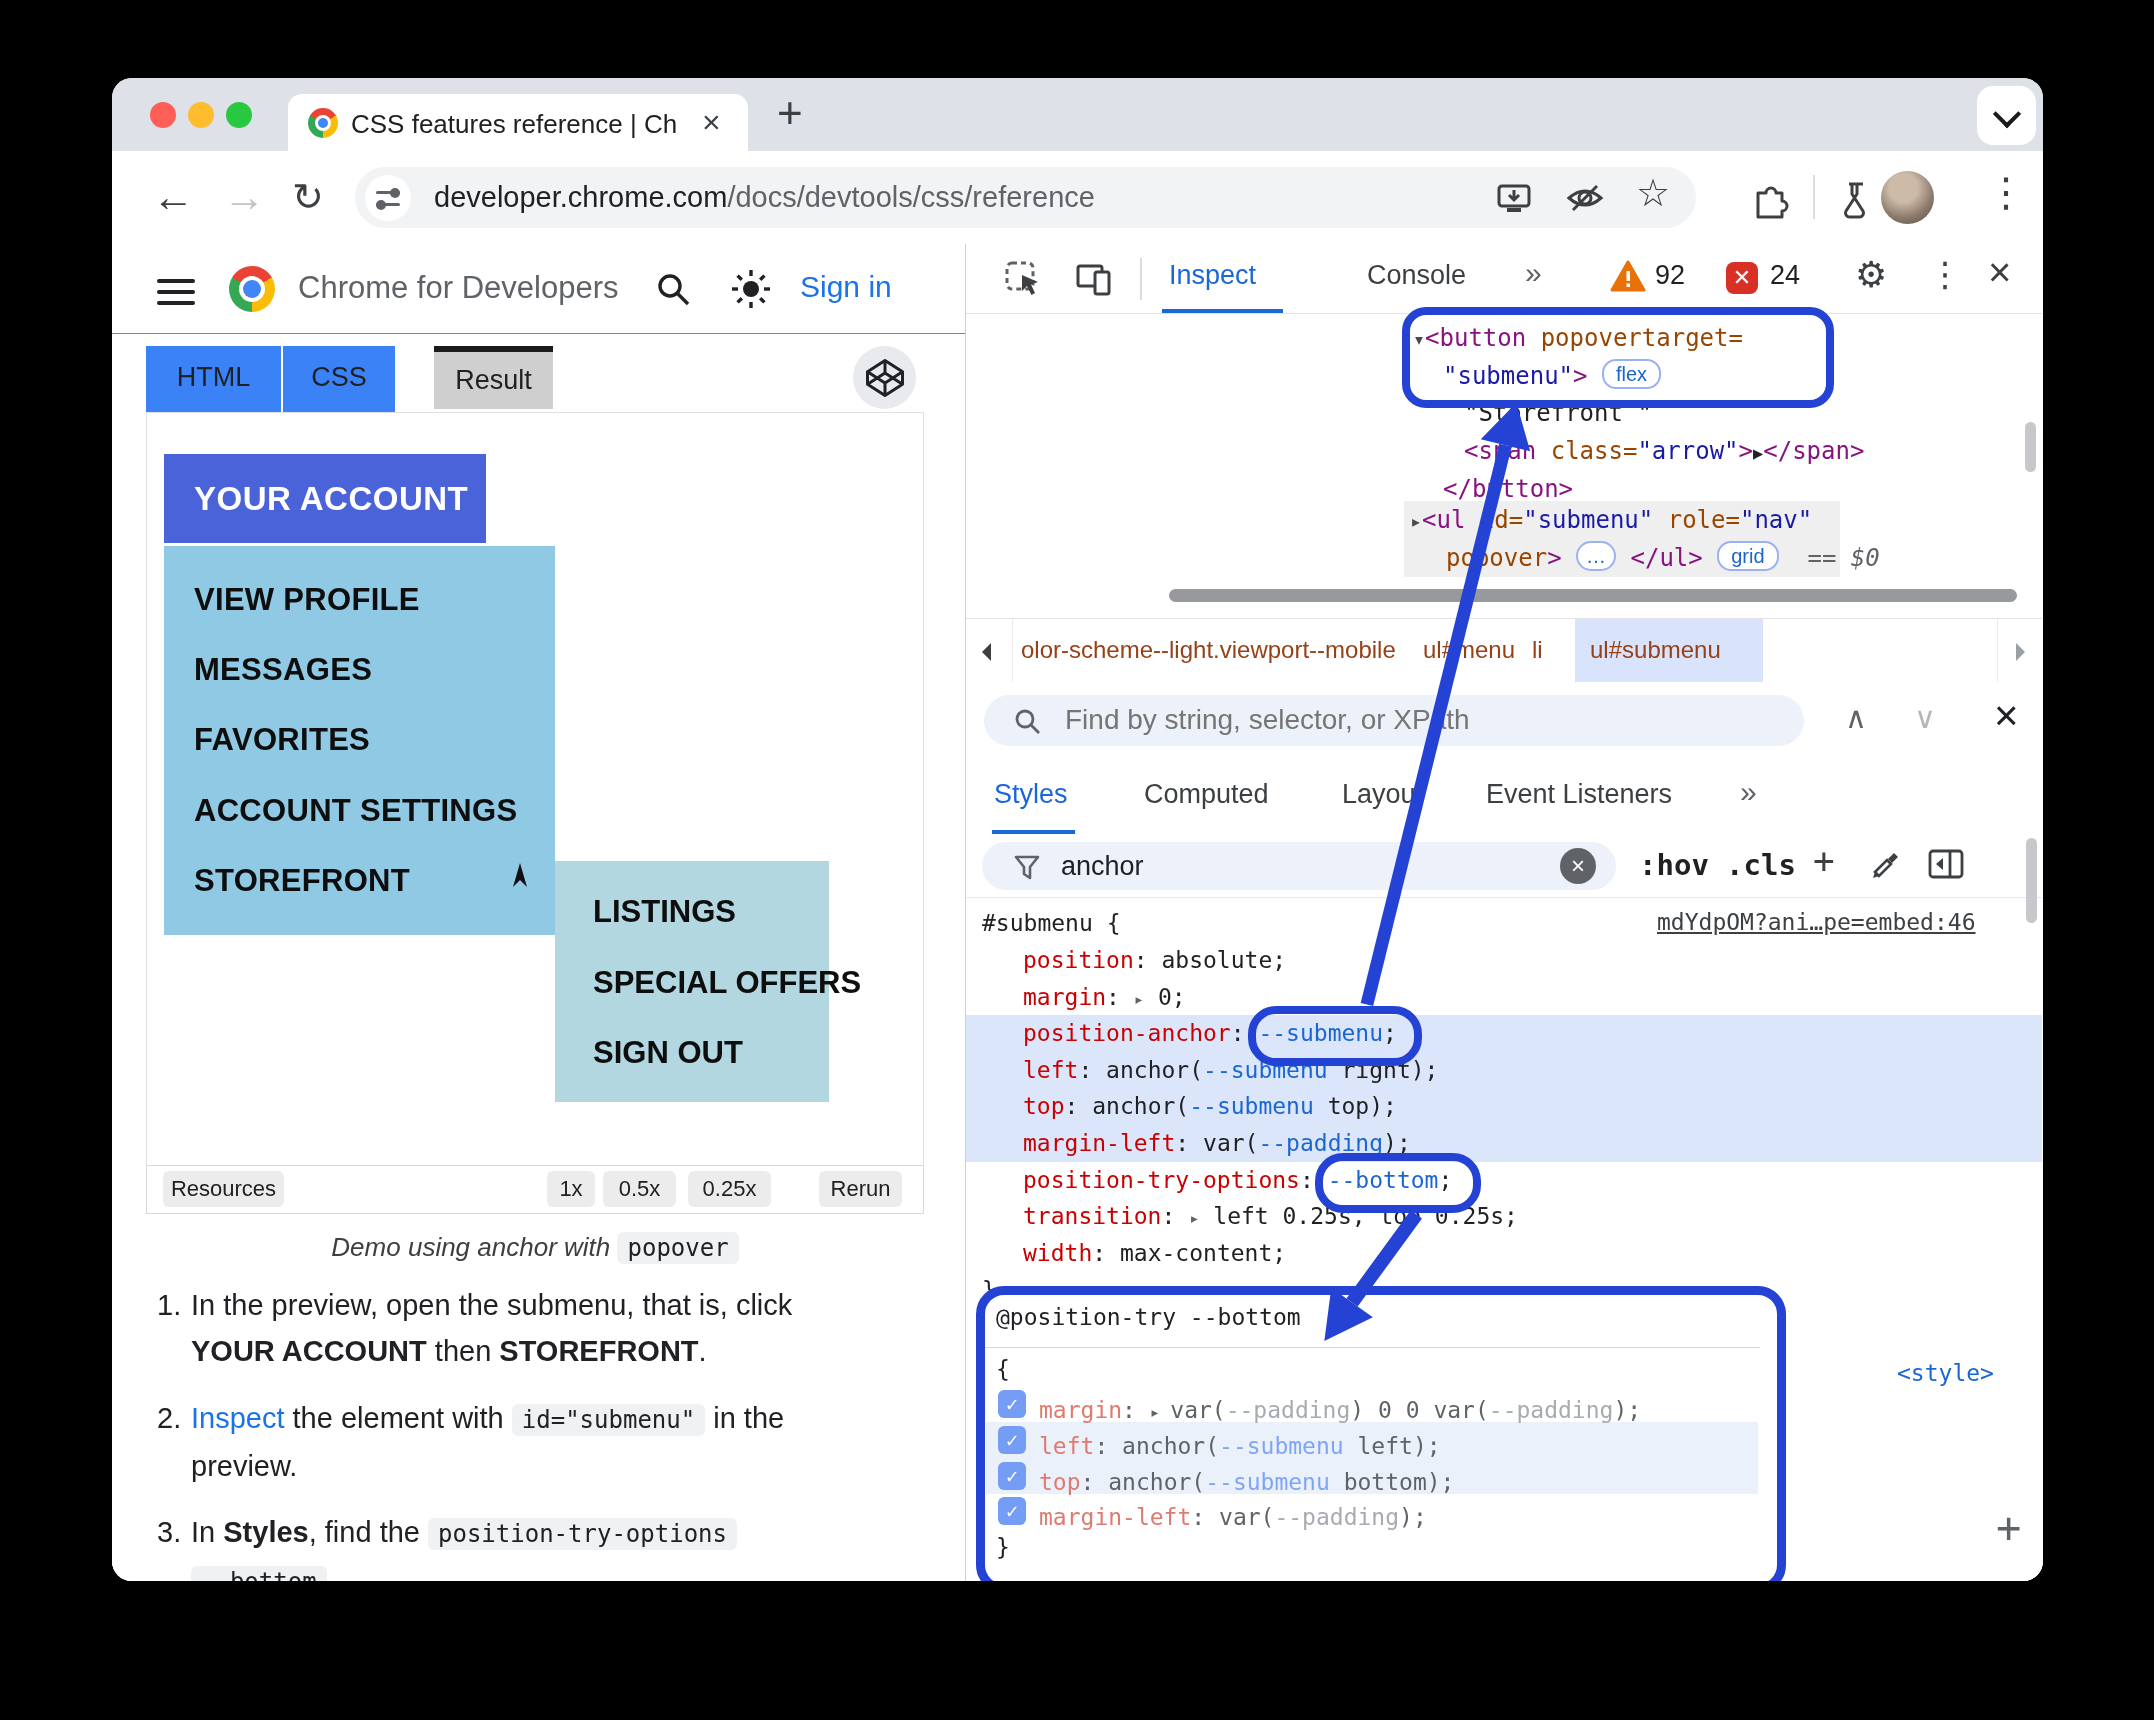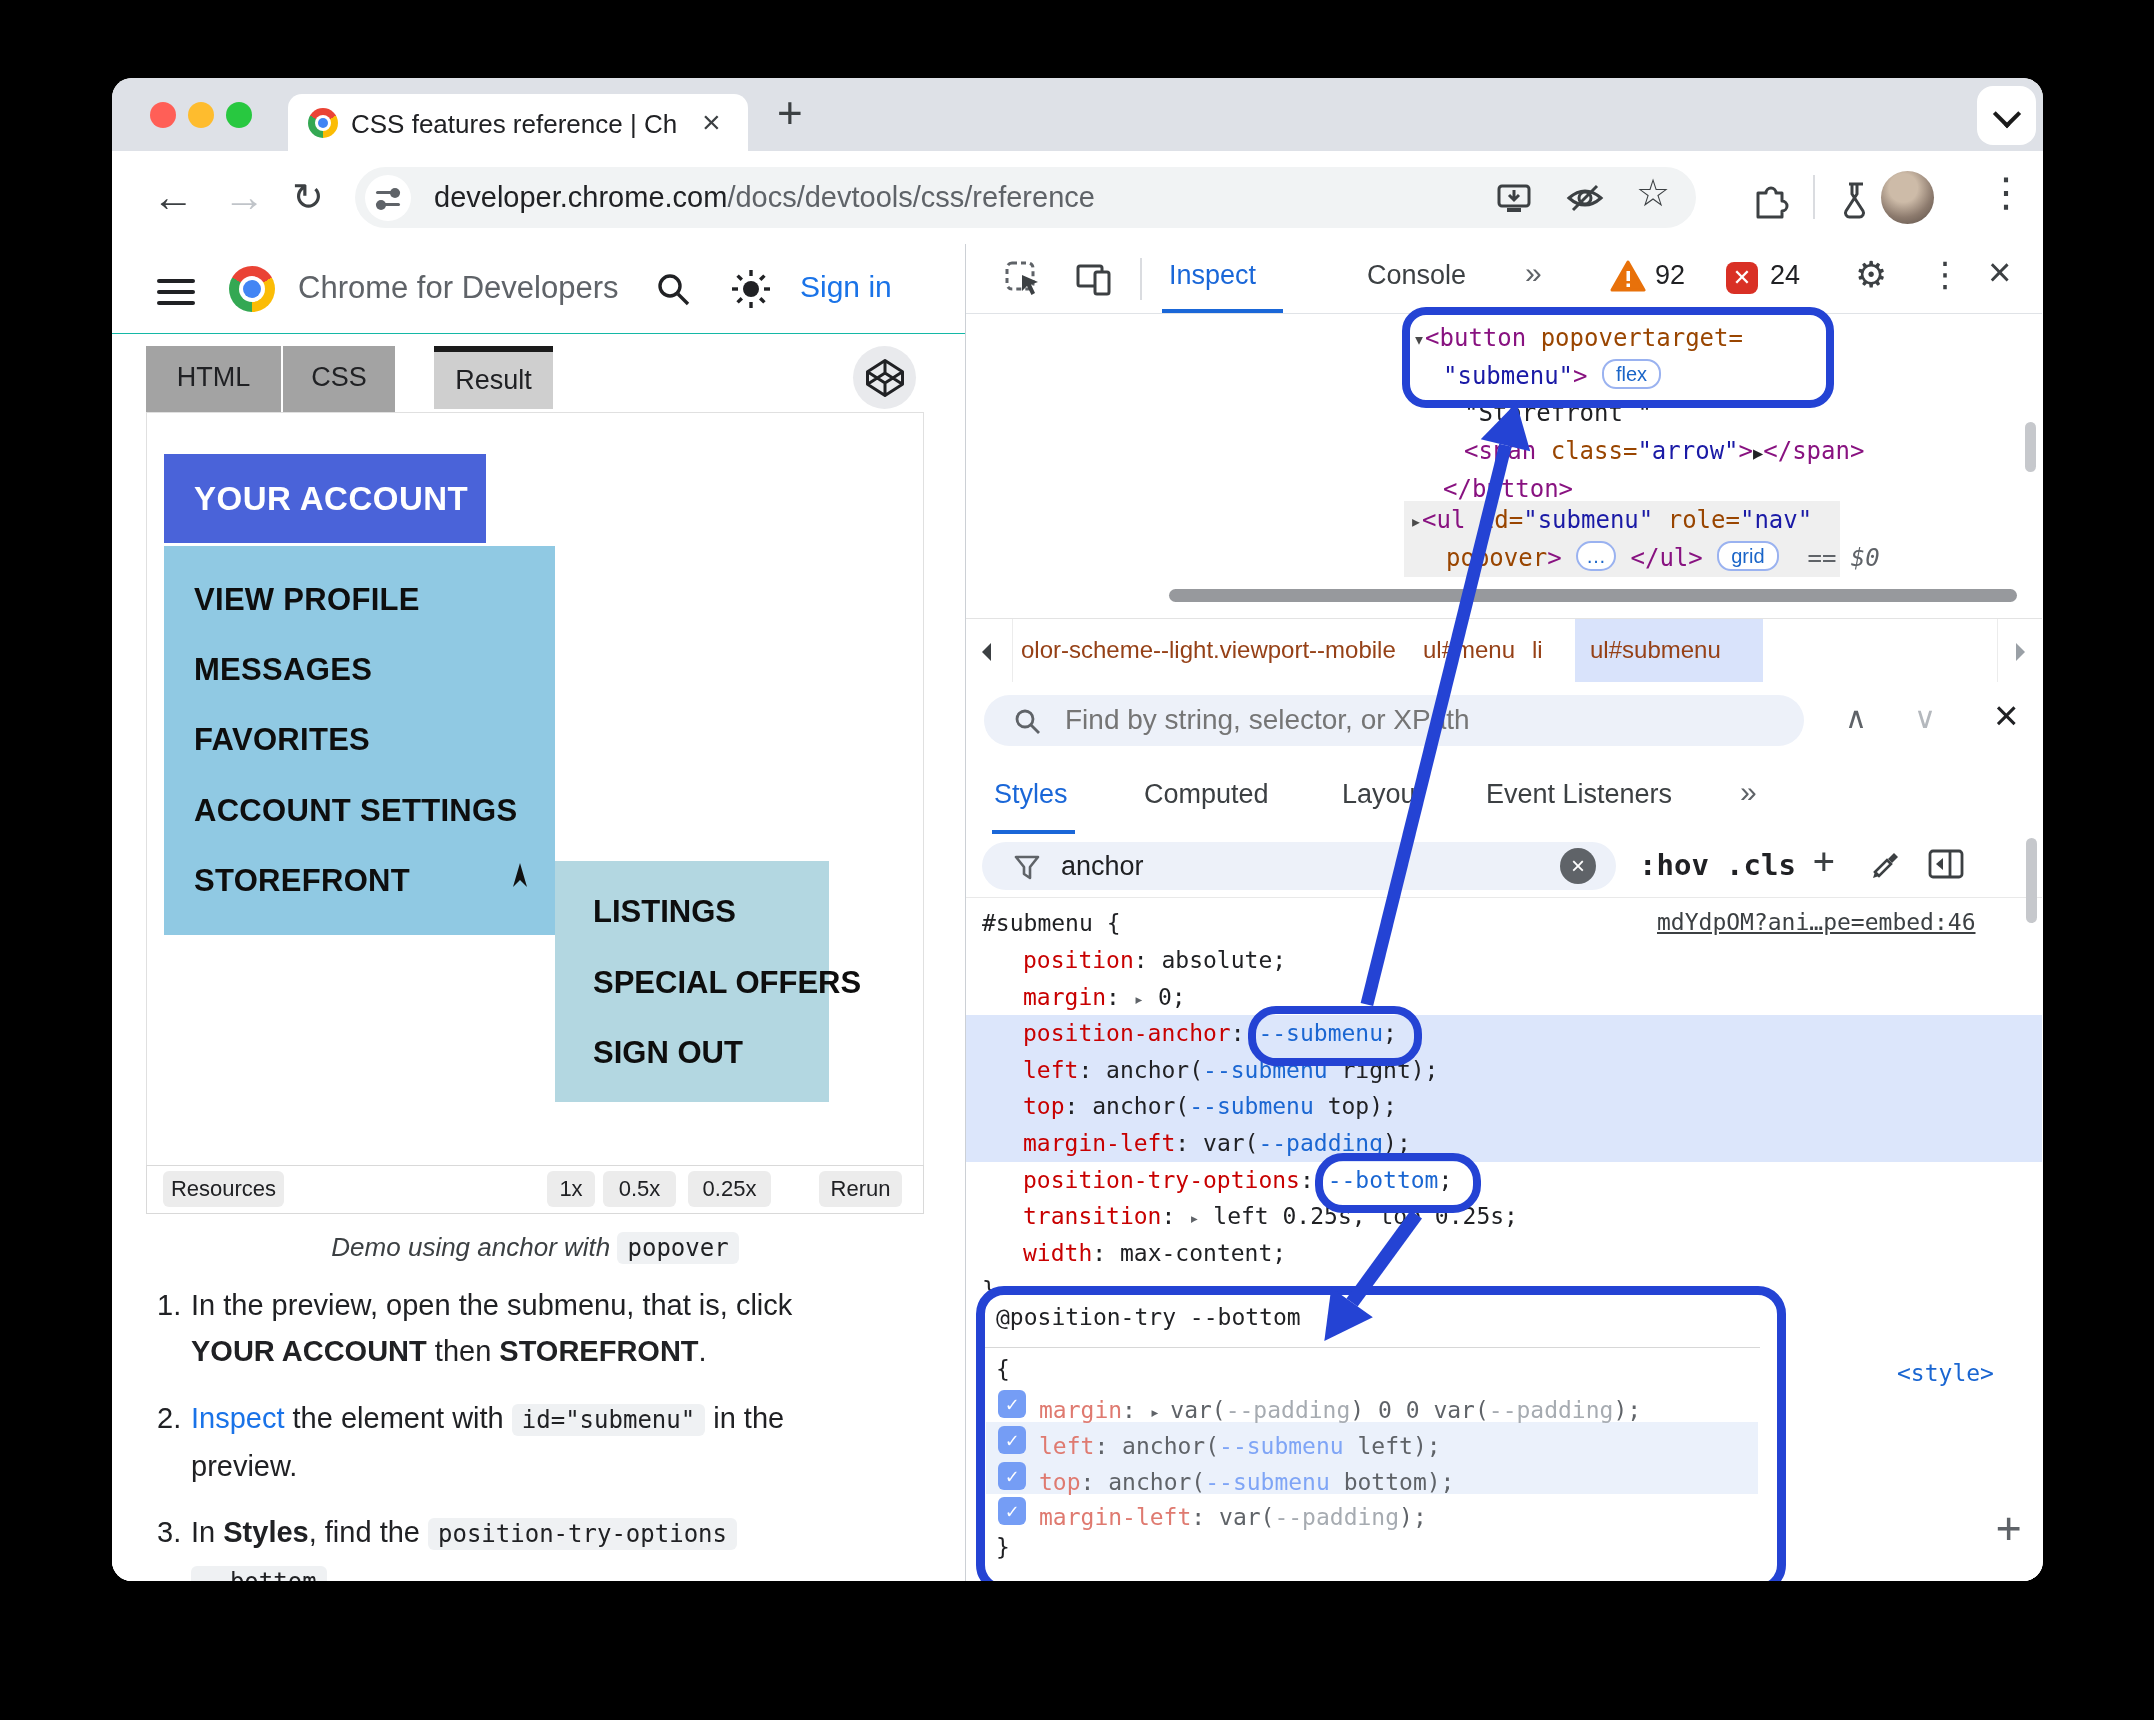--- a/index.html
+++ b/index.html
@@ -39,21 +39,21 @@
   .page{position:absolute;left:0;top:0;width:853px;height:1337px;overflow:hidden;background:#fff;}
   .devtools{position:absolute;left:853px;top:0;width:1076px;height:1337px;background:#fff;border-left:1px solid #ccd0d5;overflow:hidden;
             font-family:"DejaVu Sans Mono",monospace;}
   
   .site-hd{position:absolute;left:0;top:0;width:100%;height:89px;border-bottom:1px solid #14b8a6;}
   .burger span{display:block;width:38px;height:4px;background:#202124;border-radius:2px;margin:7px 0;}
   .brand{position:absolute;left:186px;top:26px;font-size:31px;color:#5f6368;}
   .signin{position:absolute;left:688px;top:26px;font-size:30px;color:#1a73e8;}
   
   .embed{position:absolute;left:34px;top:102px;width:778px;}
-  .etab{position:absolute;top:0;height:73px;font-size:27px;color:#202124;text-align:center;line-height:63px;background:#a3a3a3;}
+  .etab{position:absolute;top:0;height:73px;font-size:27px;color:#202124;text-align:center;line-height:63px;background:#3b82f6;}
   .etab.active{background:#cfcfcf;border-top:6px solid #1b1b1b;line-height:57px;height:57px;}
   .cp-circle{position:absolute;left:707px;top:0;width:63px;height:63px;border-radius:50%;background:#e9eaed;}
   .preview{position:absolute;left:0;top:66px;width:776px;height:752px;background:#fff;border:1px solid #e0e0e0;}
   .acct{position:absolute;left:17px;top:41px;width:322px;height:89px;background:#4a63d9;color:#fff;
         font-size:33px;font-weight:bold;line-height:89px;padding-left:30px;box-sizing:border-box;letter-spacing:0.5px;}
   .menu1{position:absolute;left:17px;top:133px;width:391px;height:389px;background:#90c9e3;}
   .menu2{position:absolute;left:408px;top:448px;width:274px;height:241px;background:#b3d7e1;}
   .mi{position:absolute;left:30px;font-size:31px;font-weight:bold;color:#0e0e0e;letter-spacing:0.3px;white-space:nowrap;}
   .mi2{position:absolute;left:38px;font-size:31px;font-weight:bold;color:#0e0e0e;white-space:nowrap;}
   .efoot{position:absolute;left:0;top:819px;width:776px;height:47px;border:1px solid #d9d9d9;background:#fff;}

